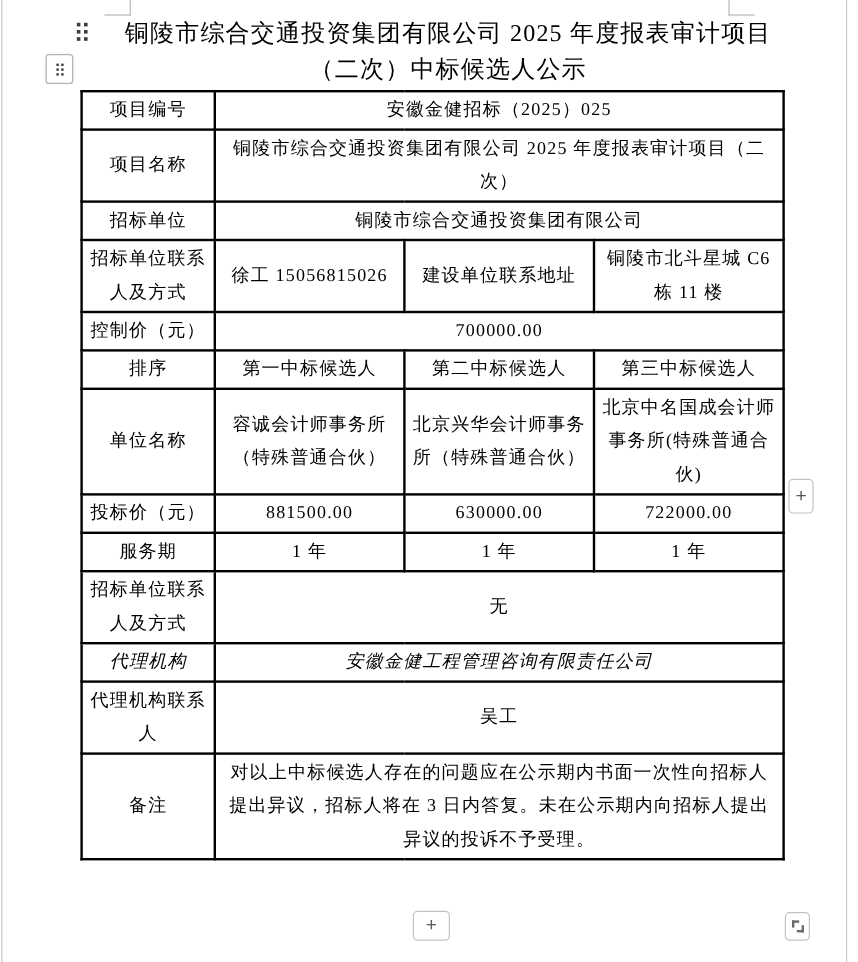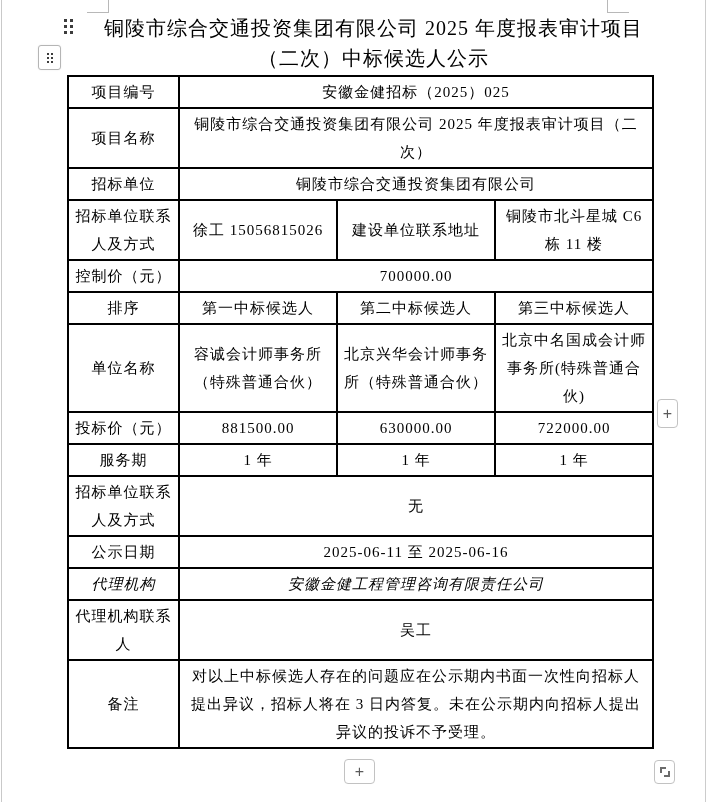--- a/index.html
+++ b/index.html
@@ -136,24 +136,20 @@
         <tr style="height: 28px;">
           <td>服务期</td>
           <td>1 年</td>
           <td>1 年</td>
           <td>1 年</td>
         </tr>
         <tr style="height: 58px;">
           <td>招标单位联系人及方式</td>
           <td colspan="3">无</td>
         </tr>
-        <tr style="height: 28px;">
-          <td>公示日期</td>
-          <td colspan="3">2025-06-11 至 2025-06-16</td>
-        </tr>
         <tr style="height: 28px; font-style: italic;">
           <td>代理机构</td>
           <td colspan="3">安徽金健工程管理咨询有限责任公司</td>
         </tr>
         <tr style="height: 57px; border-radius: 19px;">
           <td>代理机构联系人</td>
           <td colspan="3">吴工</td>
         </tr>
         <tr style="height: 84px;">
           <td>备注</td>

